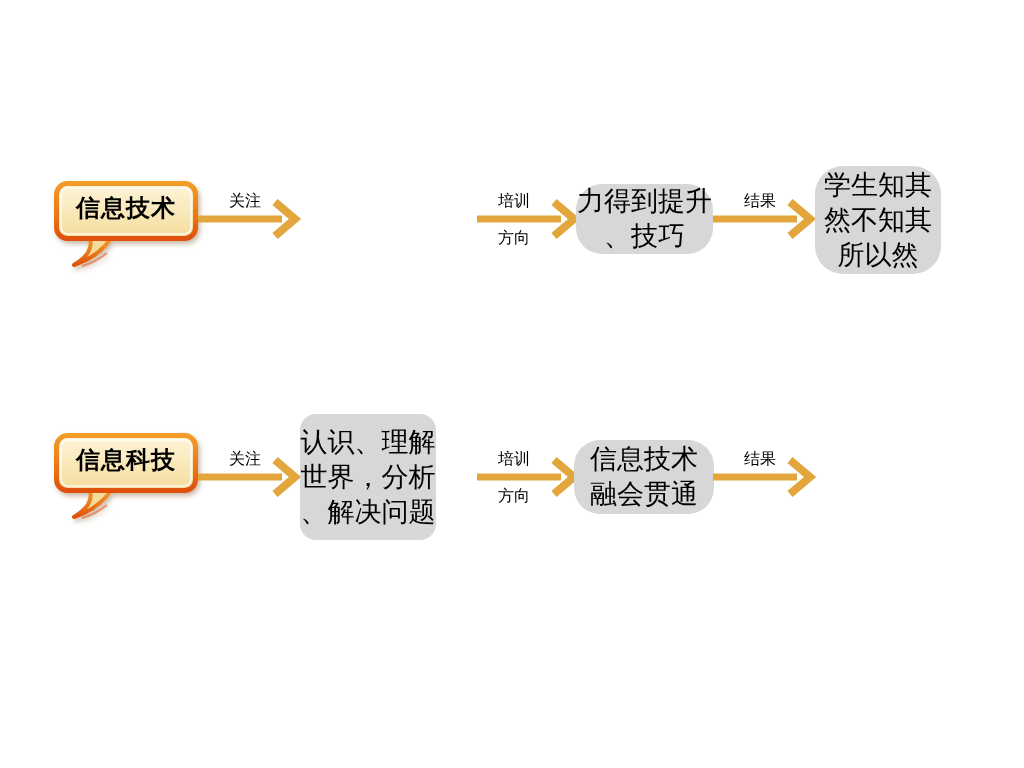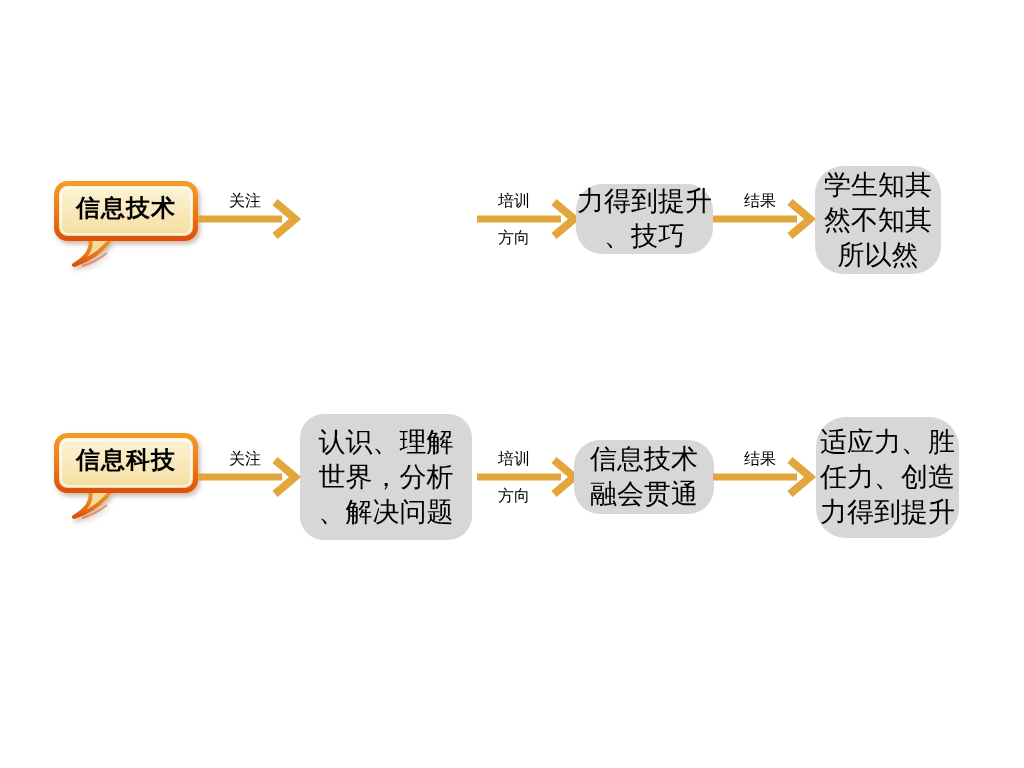--- a/index.html
+++ b/index.html
@@ -120,21 +120,21 @@
   </div>
 
   <div class="arrow" style="left:198px;top:447px">
     <svg class="arrow-svg" viewBox="0 0 100 60">
       <path class="shaft" d="M0 30 H84"></path>
       <path class="head" d="M77 13 L97 30 L77 47"></path>
     </svg>
     <span class="alabel single">关注</span>
   </div>
 
-  <div class="node" style="left:300px;top:414px;width:172px;height:126px;border-radius:24px">
+  <div class="node" style="left:300px;top:414px;width:136px;height:126px;border-radius:16px">
     <span class="node-text">认识、理解
 世界，分析
 、解决问题</span>
   </div>
 
   <div class="arrow" style="left:477px;top:447px">
     <svg class="arrow-svg" viewBox="0 0 100 60">
       <path class="shaft" d="M0 30 H84"></path>
       <path class="head" d="M77 13 L97 30 L77 47"></path>
     </svg>
@@ -148,19 +148,14 @@
   </div>
 
   <div class="arrow" style="left:713px;top:447px">
     <svg class="arrow-svg" viewBox="0 0 100 60">
       <path class="shaft" d="M0 30 H84"></path>
       <path class="head" d="M77 13 L97 30 L77 47"></path>
     </svg>
     <span class="alabel single">结果</span>
   </div>
 
-  <div class="node" style="left:816px;top:417px;width:143px;height:121px;border-radius:30px">
-    <span class="node-text">适应力、胜
-任力、创造
-力得到提升</span>
-  </div>
 
 </div>
 
 </body></html>

